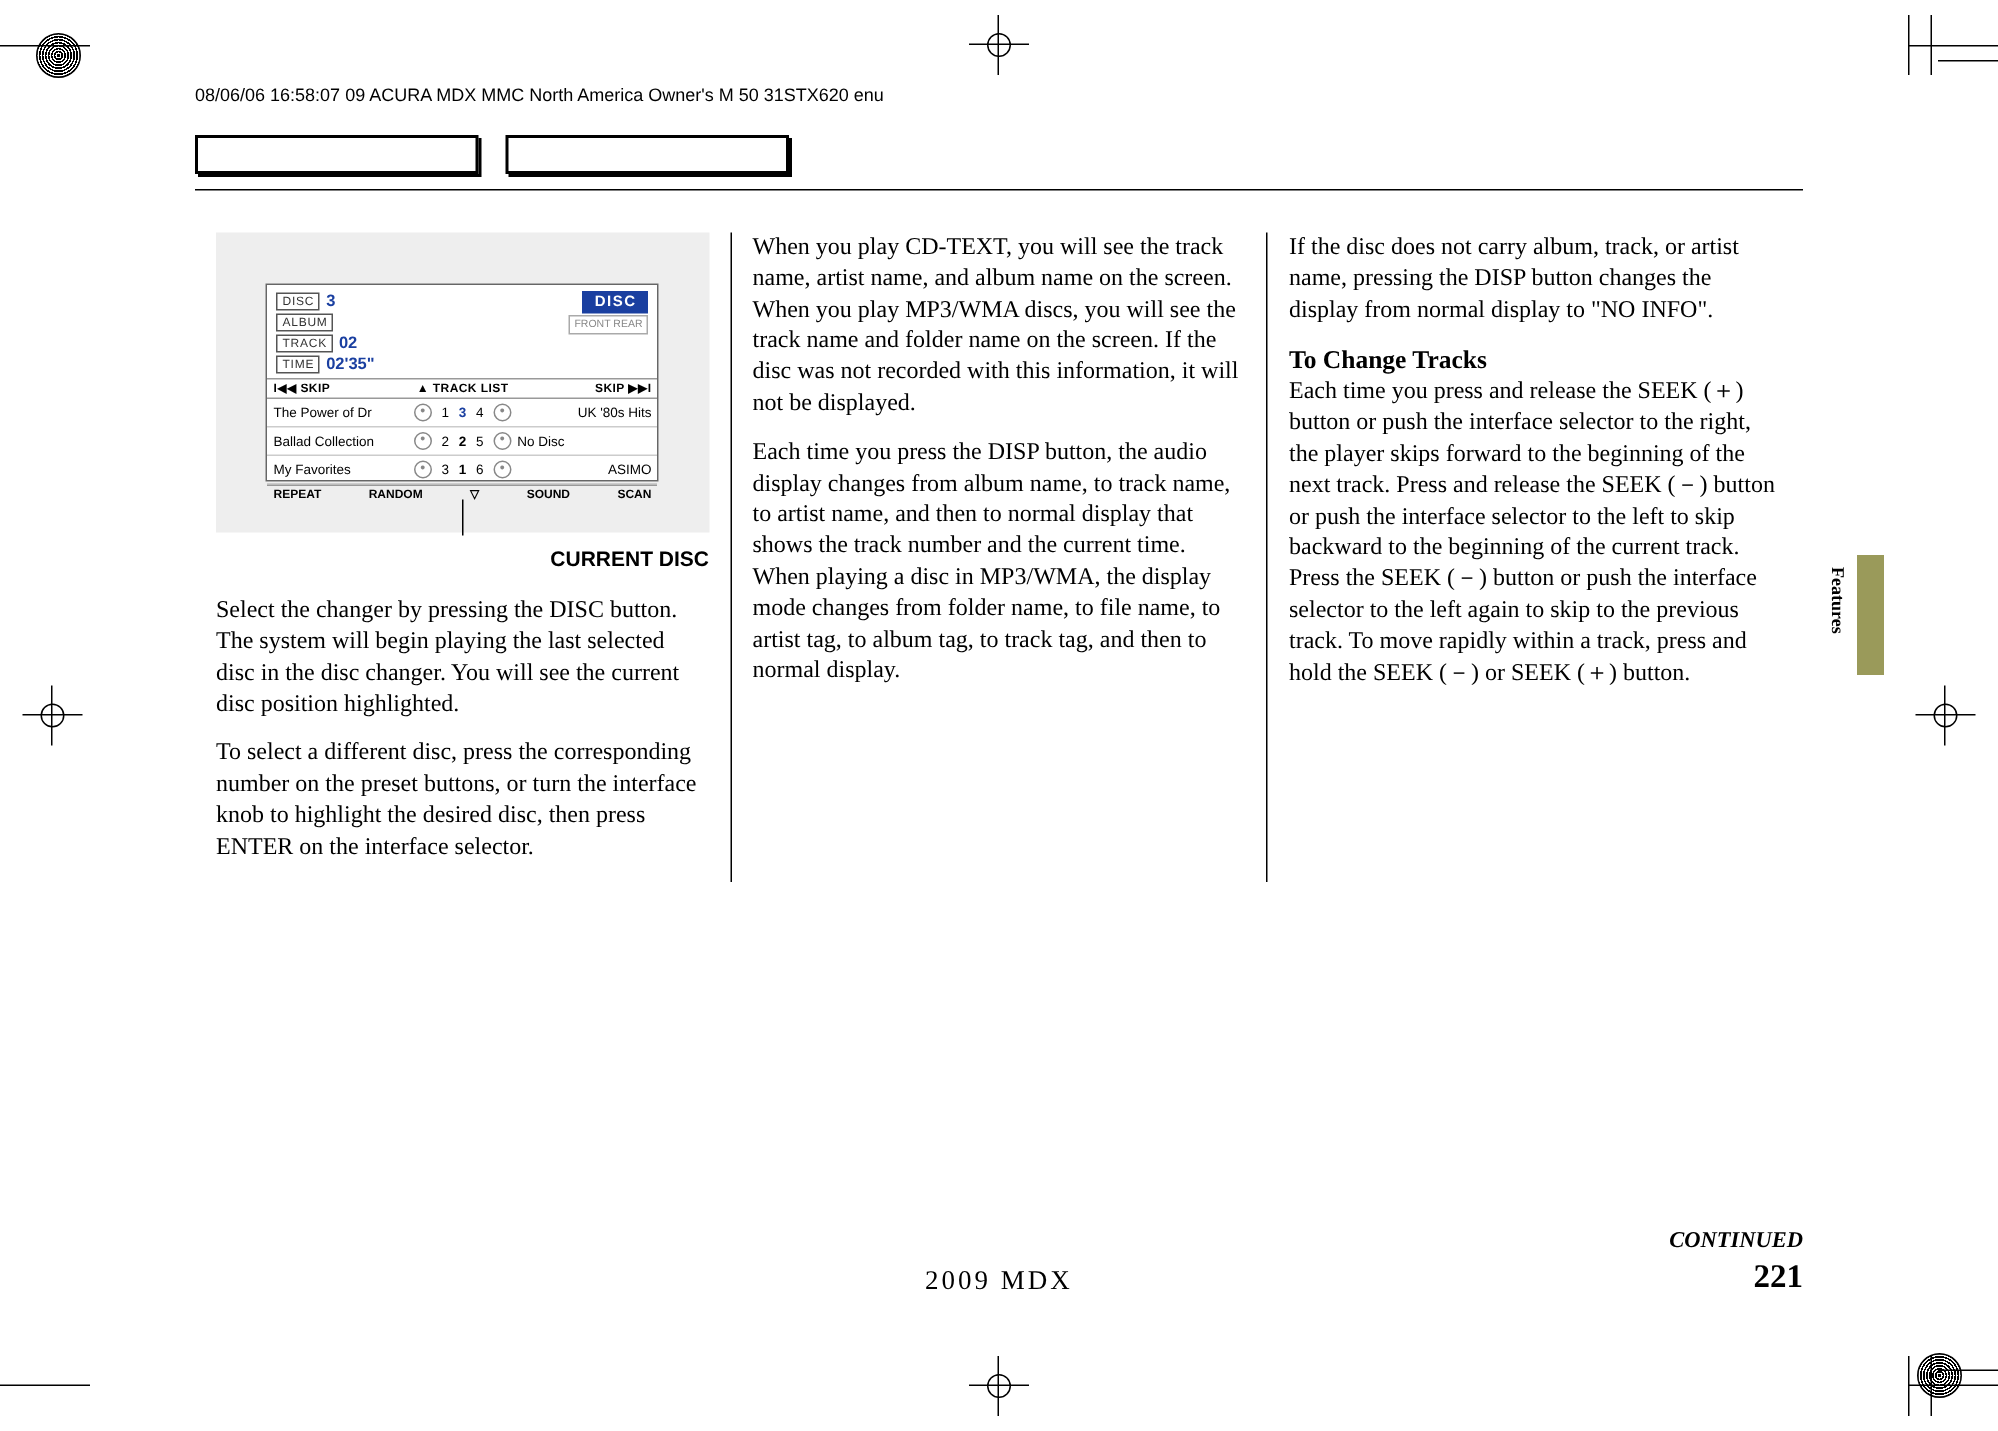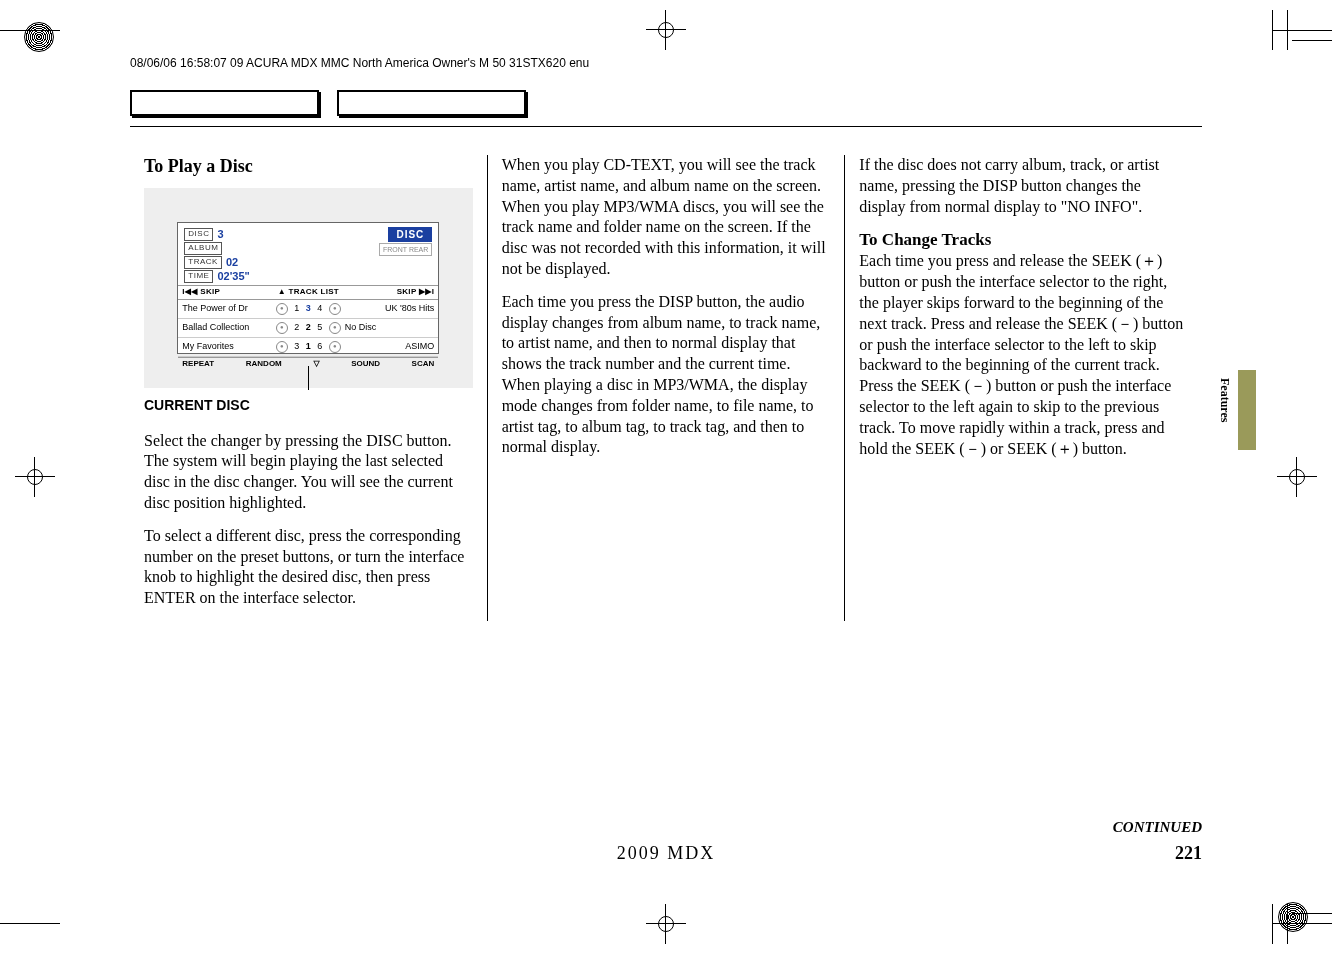--- a/index.html
+++ b/index.html
@@ -169,21 +169,21 @@
   .audio-row .right { flex:1; display:flex; align-items:center; gap:3px;}
   .num-badge { width:10px; text-align:center;}
   .dot { width:10px;height:10px;border:1px solid #888;border-radius:50%;
     display:inline-flex;align-items:center;justify-content:center;font-size:6px;color:#888;}
   .audio-row.sel .num { color:#1a3fa0; font-weight:bold;}
   .audio-bottom {
     display:flex; justify-content:space-between; border-top:1px solid #999;
     padding:1px 4px; font-size:8px; font-weight:bold;
   }
   .fig-caption {
-    text-align:left; font-family: Arial, sans-serif; font-weight:bold;
+    text-align:right; font-family: Arial, sans-serif; font-weight:bold;
     font-size: 14px; margin-bottom: 16px;
   }
   .pointer-line {
     position:absolute; bottom:-2px; left:50%; width:1px; height:24px; background:#000;
   }
 
   .side-tab {
     position: absolute;
     right: -54px;
     top: 280px;
@@ -206,21 +206,21 @@
     bottom: 28px;
     font-style: italic;
     font-weight: bold;
     font-size: 15px;
   }
   .page-num {
     position: absolute;
     right: 0;
     bottom: 0;
     font-weight: bold;
-    font-size: 18px;
+    font-size: 22px;
   }
   .footer-center {
     position: absolute;
     bottom: 0;
     left: 50%;
     transform: translateX(-50%);
     font-size: 18px;
     letter-spacing: 2px;
   }
 
@@ -272,21 +272,20 @@
     <div class="ph-box"></div>
   </div>
   <hr class="title-rule">
 
   <div class="side-tab"></div>
   <div class="side-label">Features</div>
 
   <div class="columns">
 
     <div class="col">
-      <h3>To Play a Disc</h3>
 
       <div class="figure">
         <div class="audio-screen">
           <div class="audio-top">
             <div class="disc-badge">DISC</div>
             <div class="fr-badge">FRONT  REAR</div>
             <div class="row-s">
                 <span class="tag">DISC</span>
               <span class="val">3</span>
               </div>

